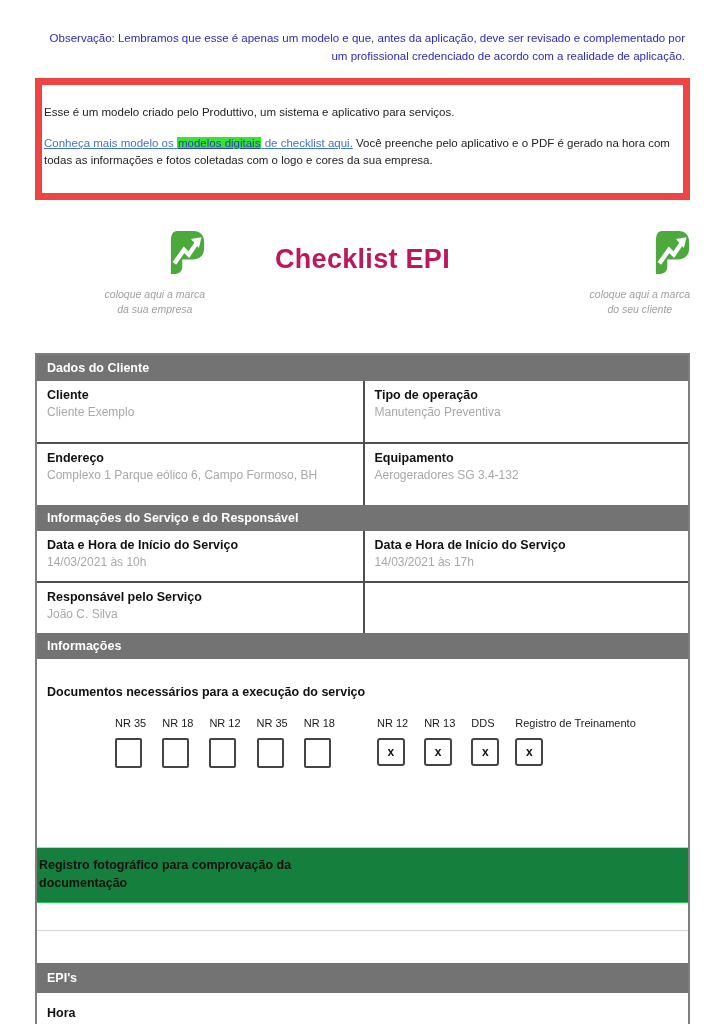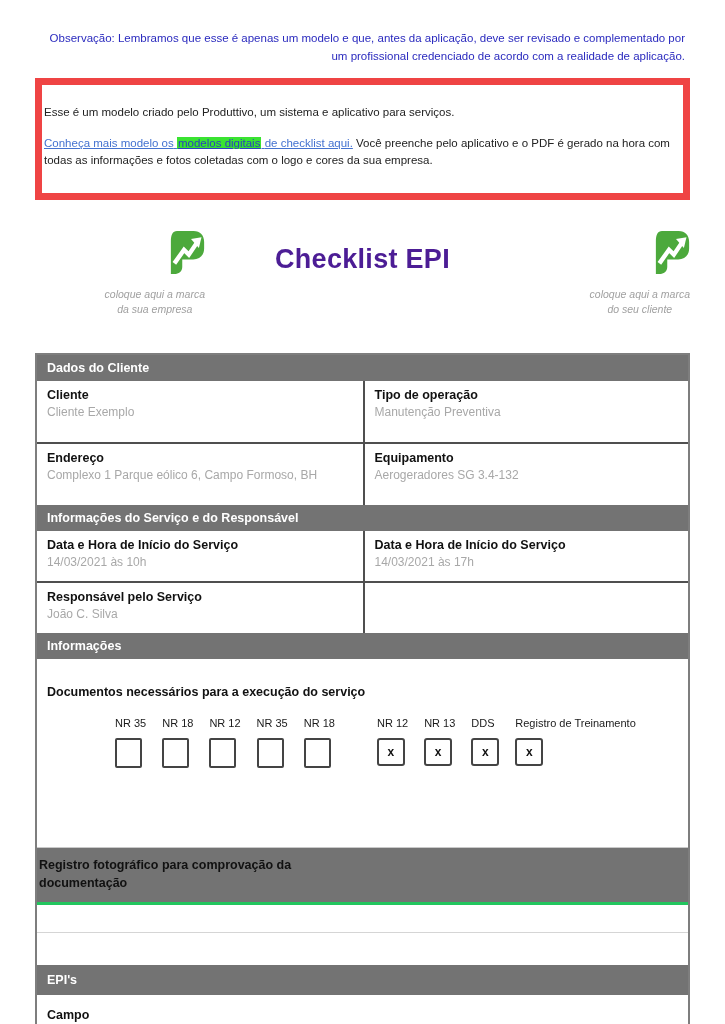--- a/index.html
+++ b/index.html
@@ -22,21 +22,21 @@
   .link{color:#4472d0;text-decoration:underline;cursor:pointer;}
   .hl{background:#39e331;color:#2a3fbe;text-decoration:underline;padding:0 1px;}
   
   .branding{margin:30px 35px 0;display:grid;grid-template-columns:170px 1fr 170px;}
   .logo-block{display:flex;flex-direction:column;align-items:flex-end;}
   .logo-caption{
     margin-top:9px;font-style:italic;color:#a0a0a0;font-size:10.5px;
     line-height:1.4;text-align:center;
   }
   .doc-title{
-    text-align:center;font-size:27px;font-weight:bold;color:#4c1d95;
+    text-align:center;font-size:27px;font-weight:bold;color:#be185d;
     padding-top:14px;letter-spacing:.3px;
   }
   
   .doc-table{
     margin:36px 35px 0;border:2px solid #7e7e7e;border-bottom-width:3px;
   }
   .sec-header{
     background:#737373;color:#ffffff;font-weight:bold;font-size:12.5px;
     padding:6px 10px;
   }
@@ -60,21 +60,21 @@
   .cb-box{
     width:27px;height:30px;border:2px solid #444;border-radius:2px;background:#fff;
     box-sizing:border-box;
   }
   .cb-box.checked{
     width:28px;height:28px;border-radius:3px;display:flex;align-items:center;
     justify-content:center;font-weight:bold;font-size:12px;color:#111;
   }
   
   .photo-row{
-    background:#737373;border-top:1px solid #c9c9c9;border-bottom:3px solid #22c55e;
+    background:#15803d;border-top:1px solid #c9c9c9;border-bottom:1px solid #22c55e;
     padding:8px 2px 10px;box-sizing:border-box;min-height:46px;
   }
   .photo-row .question{margin-left:0;width:330px;}
   .empty-row{height:27px;border-bottom:1px solid #d5d5d5;}
   .empty-row.second{height:32px;border-bottom:none;}
   
   .epi-row{position:relative;height:52px;}
   .epi-item-left{position:absolute;left:10px;top:13px;font-weight:bold;font-size:12.5px;}
   .epi-item-right{position:absolute;left:332px;top:30px;font-weight:bold;font-size:12.5px;}
 </style>
@@ -215,17 +215,17 @@
 
   <div class="photo-row">
     <div class="question">Registro fotográfico para comprovação da documentação</div>
   </div>
   <div class="empty-row"></div>
   <div class="empty-row second"></div>
 
   <div class="sec-header tall">EPI's</div>
 
   <div class="epi-row">
-    <div class="epi-item-left">Campo</div>
+    <div class="epi-item-left">Hora</div>
     <div class="epi-item-right">Descensor</div>
   </div>
 
 </div>
 
 </body></html>

